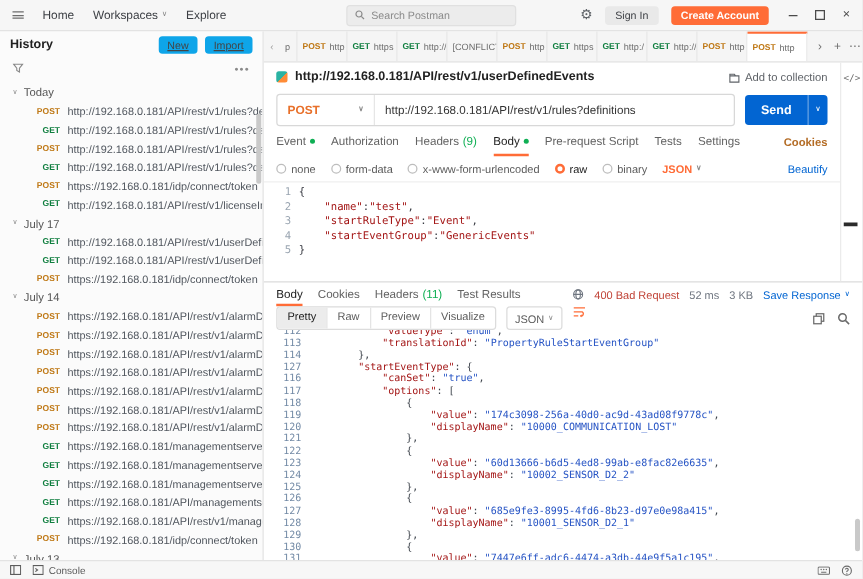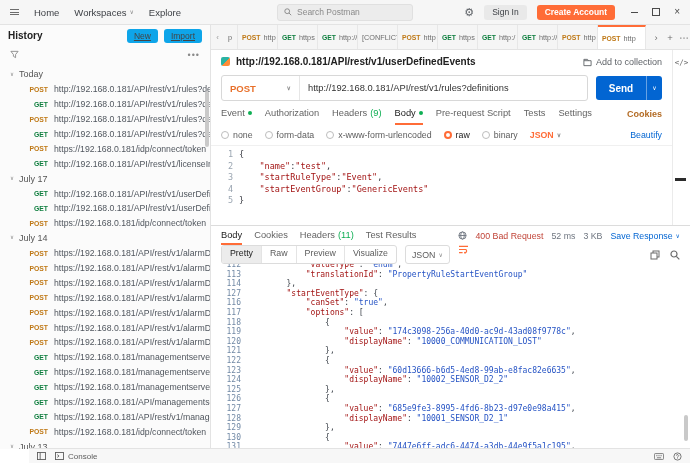--- a/index.html
+++ b/index.html
@@ -105,21 +105,21 @@
   .resp-icons-right{margin-left:auto;display:flex;gap:10px;align-items:center;}
   .resp-body{flex:1;position:relative;overflow:hidden;font-family:"DejaVu Sans Mono",monospace;font-size:8px;line-height:9.6px;}
   .code-wrap{display:flex;margin-top:-4px;}
   .rb-gutter{width:30px;flex:none;text-align:right;padding-right:7px;color:#7189A5;}
   .rb-code{flex:1;white-space:pre;color:#3d434b;overflow:hidden;}
   .key{color:#A31515;}
   .val{color:#2553C4;}
   .rb-thumb{position:absolute;right:2px;bottom:8px;width:4px;height:26px;background:#c9c9c9;border-radius:2px;}
   
   .bottombar{position:absolute;left:0;right:0;bottom:0;height:14px;background:#f7f7f7;border-top:1px solid #e3e3e3;
-    display:flex;align-items:center;padding:0 8px;gap:9px;font-size:8px;color:#5c5c5c;margin-left:29px;}
+    display:flex;align-items:center;padding:0 8px;gap:9px;font-size:8px;color:#5c5c5c;}
   .bb-right{margin-left:auto;display:flex;gap:9px;align-items:center;}
   .console-lbl{display:flex;gap:4px;align-items:center;}
   svg{display:block;}
 </style>
 </head>
 <body>
 
 <div class="screen">
 
   <div class="topbar">

